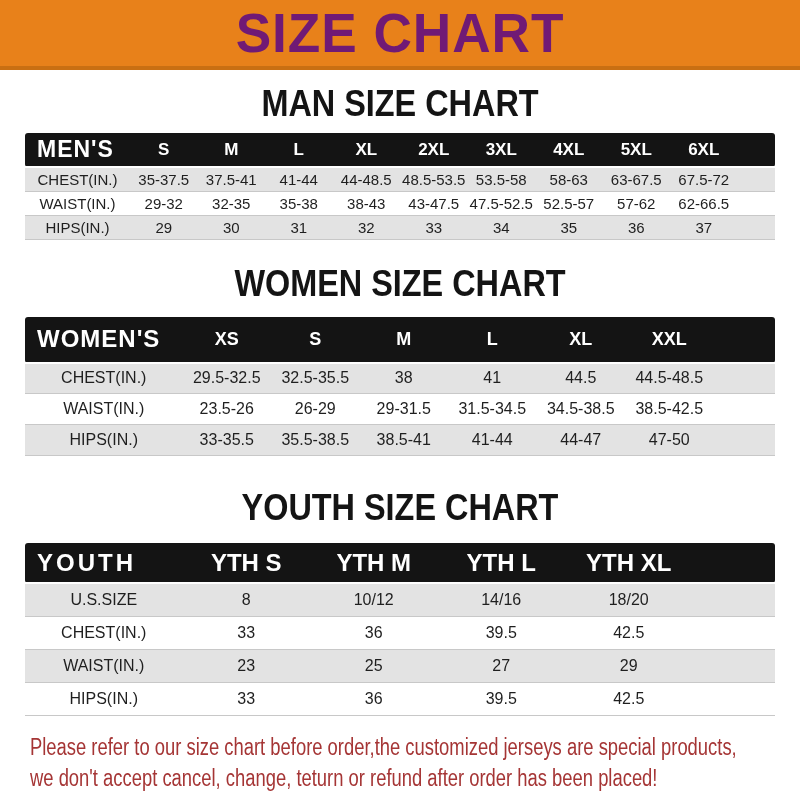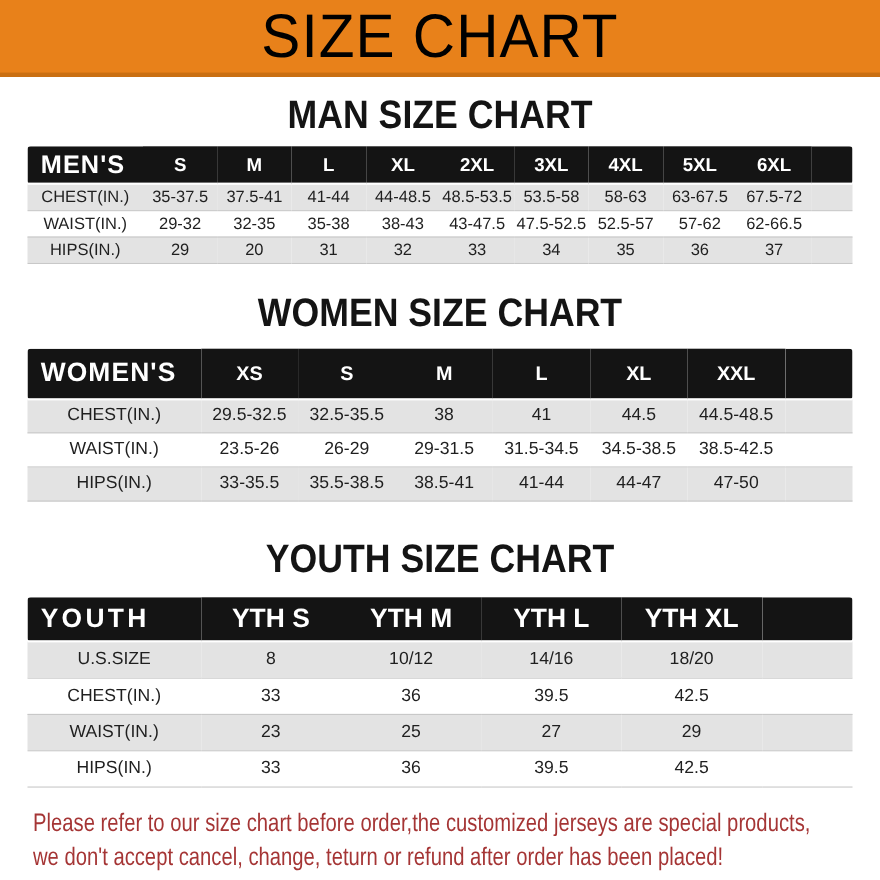--- a/index.html
+++ b/index.html
@@ -10,21 +10,21 @@
     font-family: "Liberation Sans", sans-serif;
   }
 
   
   .banner {
     height: 70px; background: #E8811A;
     border-bottom: 4px solid #C96F12;
     display: flex; align-items: center; justify-content: center;
   }
   .banner h1 {
-    margin: 0; font-size: 56px; font-weight: normal; color: #000000;
+    margin: 0; font-size: 56px; font-weight: bold; color: #701a75;
     letter-spacing: 1px; line-height: 1;
   }
   .banner h1 span { display: inline-block; transform: scaleX(0.95); }
 
   
   h2.section-title {
     text-align: center; font-size: 36px; font-weight: bold;
     color: #141414; line-height: 38px;
   }
   h2.section-title span { display: inline-block; transform: scaleX(0.9); }
@@ -148,21 +148,21 @@
         <td>43-47.5</td>
         <td>47.5-52.5</td>
         <td>52.5-57</td>
         <td>57-62</td>
         <td>62-66.5</td>
         <td></td>
       </tr>
       <tr class="row-gray">
         <td>HIPS(IN.)</td>
         <td>29</td>
-        <td>20</td>
+        <td>30</td>
         <td>31</td>
         <td>32</td>
         <td>33</td>
         <td>34</td>
         <td>35</td>
         <td>36</td>
         <td>37</td>
         <td></td>
       </tr>
     </tbody>

